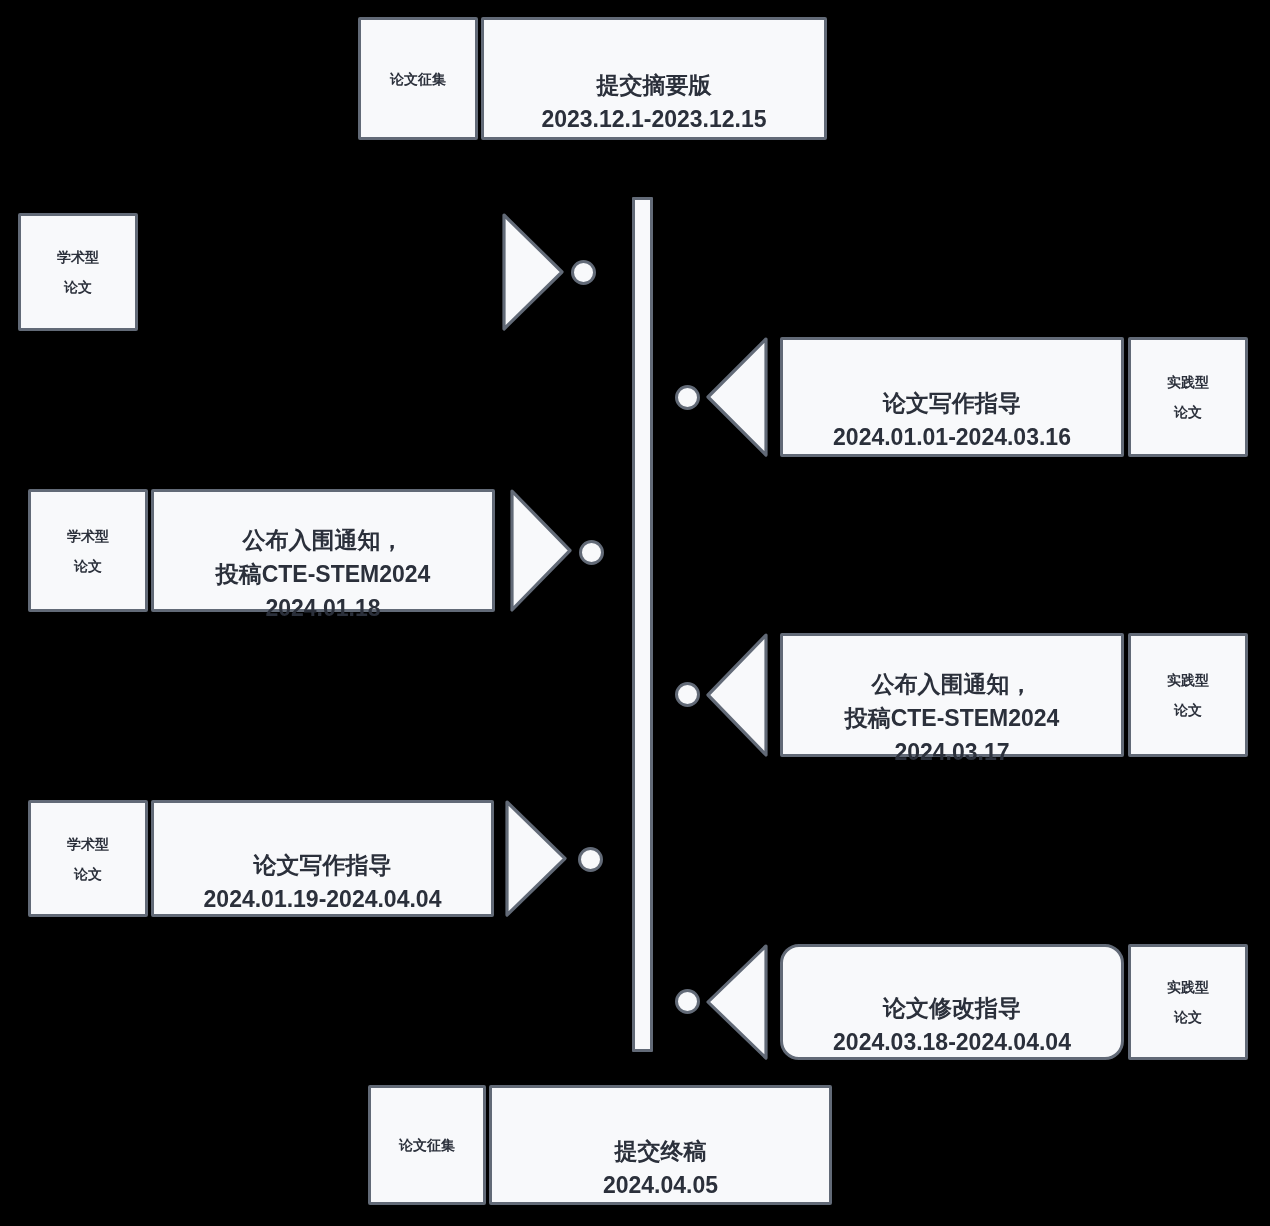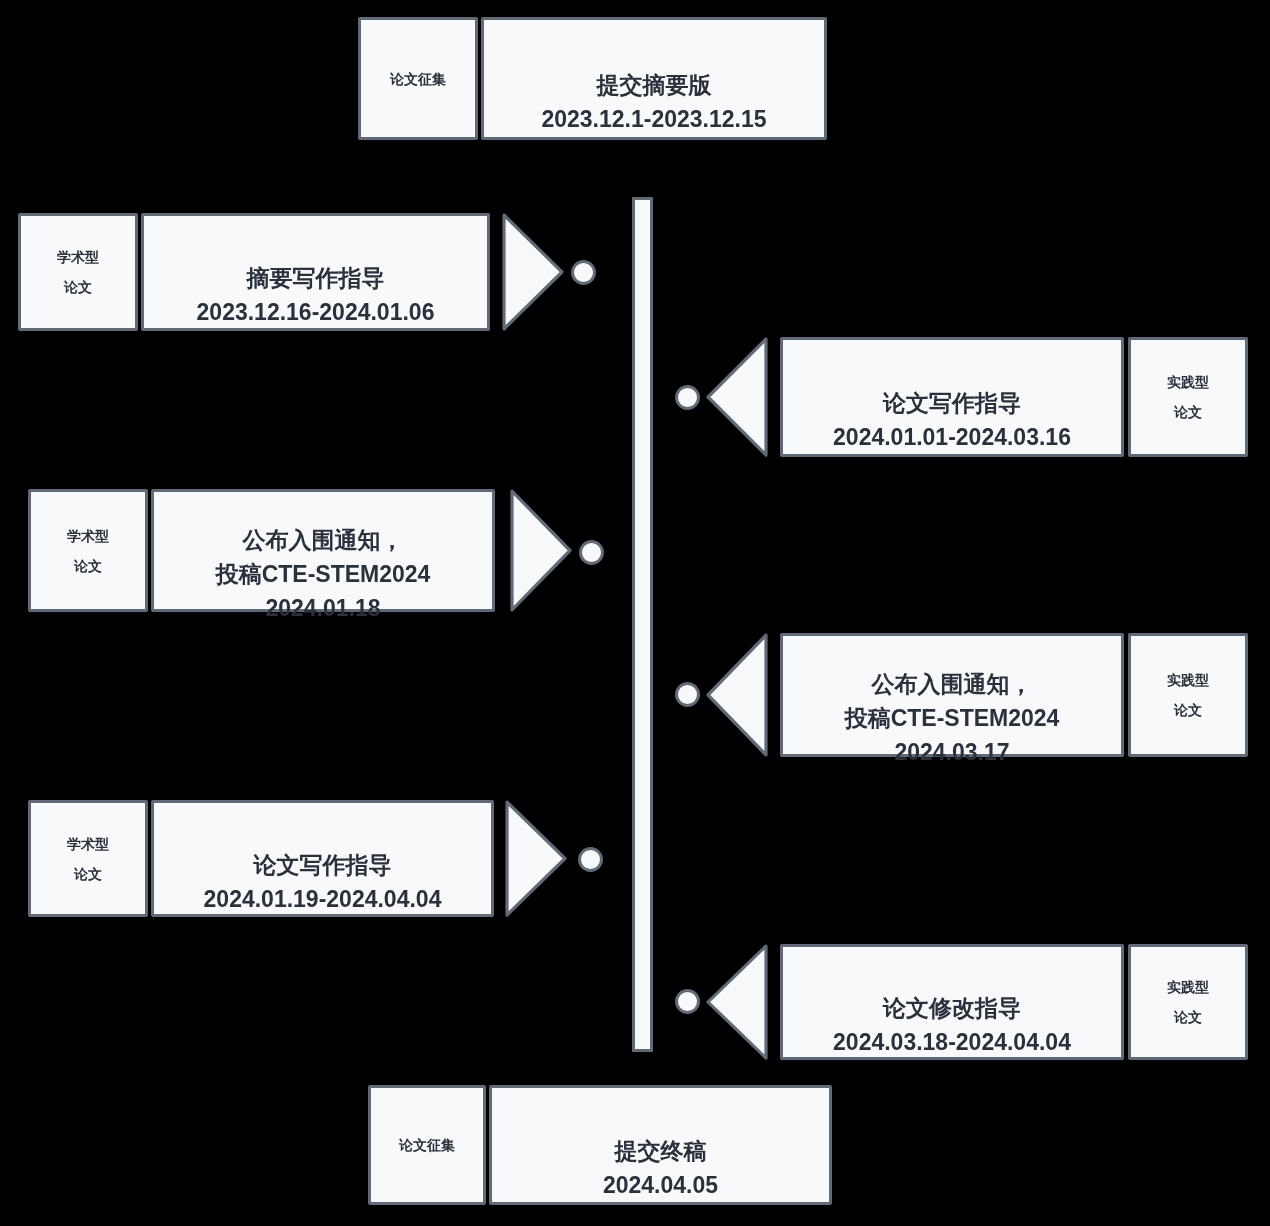--- a/index.html
+++ b/index.html
@@ -73,24 +73,20 @@
   </div>
   <div class="box body" style="left:481px; top:17px; width:346px; height:123px;">
     <span class="txt">提交摘要版
 2023.12.1-2023.12.15</span>
   </div>
 
   <div class="box cat" style="left:18px; top:213px; width:120px; height:118px;">
     <span class="txt">学术型
 论文</span>
   </div>
-  <div class="box body" style="left:141px; top:213px; width:349px; height:118px;">
-    <span class="txt">摘要写作指导
-2023.12.16-2024.01.06</span>
-  </div>
   <svg class="tri" style="left:502px; top:213px; width:62px; height:118px;" viewBox="0 0 62 118" preserveAspectRatio="none">
     <polygon points="2,2 60,59 2,116"></polygon>
   </svg>
   <div class="dot" style="left:571px; top:260px;"></div>
 
   <div class="dot" style="left:675px; top:385px;"></div>
   <svg class="tri" style="left:706px; top:337px; width:62px; height:120px;" viewBox="0 0 62 120" preserveAspectRatio="none">
     <polygon points="60,2 2,60 60,118"></polygon>
   </svg>
   <div class="box body" style="left:780px; top:337px; width:344px; height:120px;">
@@ -140,21 +136,21 @@
   </div>
   <svg class="tri" style="left:505px; top:800px; width:62px; height:117px;" viewBox="0 0 62 118" preserveAspectRatio="none">
     <polygon points="2,2 60,59 2,116"></polygon>
   </svg>
   <div class="dot" style="left:578px; top:847px;"></div>
 
   <div class="dot" style="left:675px; top:989px;"></div>
   <svg class="tri" style="left:706px; top:944px; width:62px; height:116px;" viewBox="0 0 62 120" preserveAspectRatio="none">
     <polygon points="60,2 2,60 60,118"></polygon>
   </svg>
-  <div class="box body" style="left:780px; top:944px; width:344px; height:116px;">
+  <div class="box body" style="left:780px; top:944px; width:344px; height:116px;border-radius:19px;">
     <span class="txt">论文修改指导
 2024.03.18-2024.04.04</span>
   </div>
   <div class="box cat" style="left:1128px; top:944px; width:120px; height:116px;">
     <span class="txt">实践型
 论文</span>
   </div>
 
   <div class="box cat" style="left:368px; top:1085px; width:118px; height:120px;">
     <span class="txt">论文征集</span>

